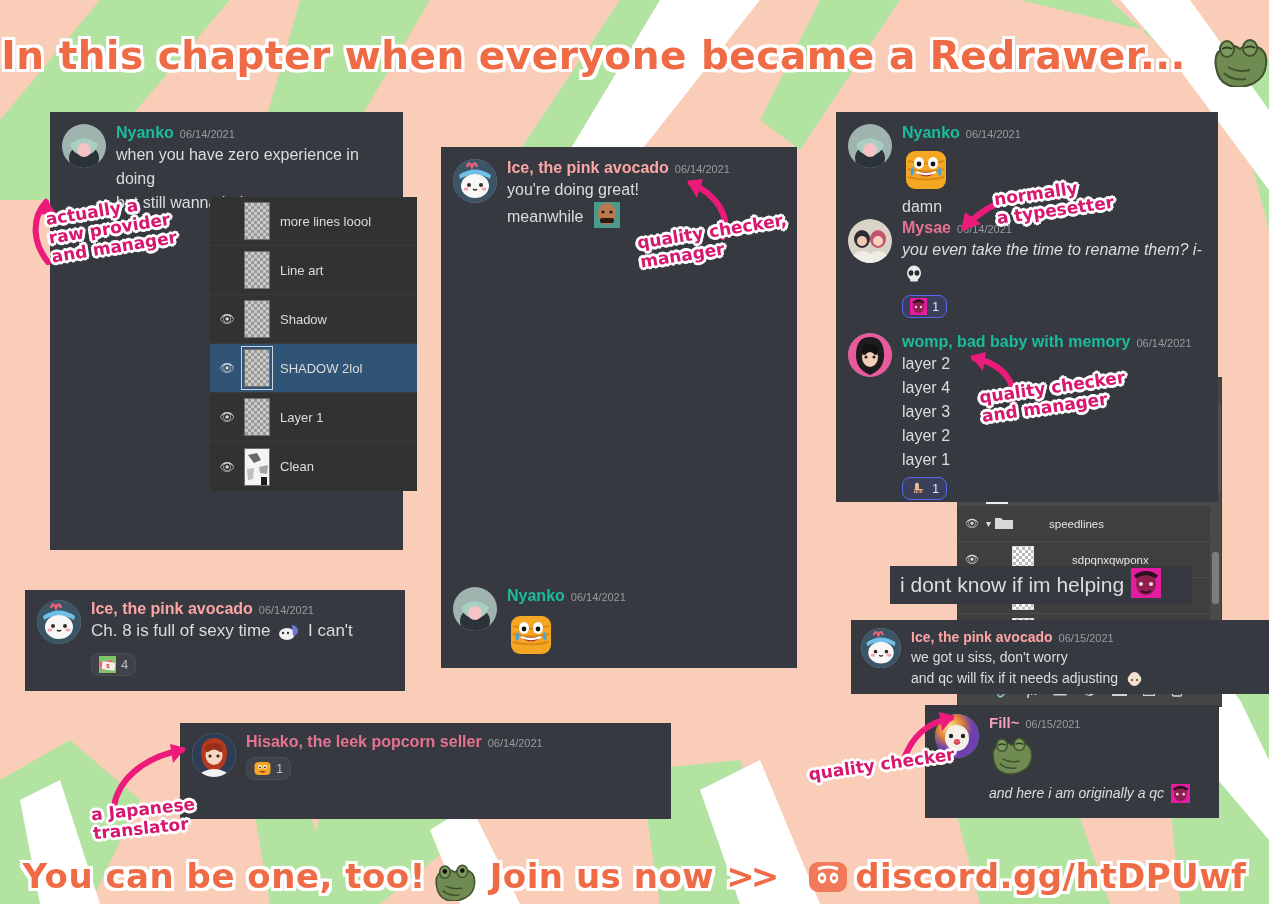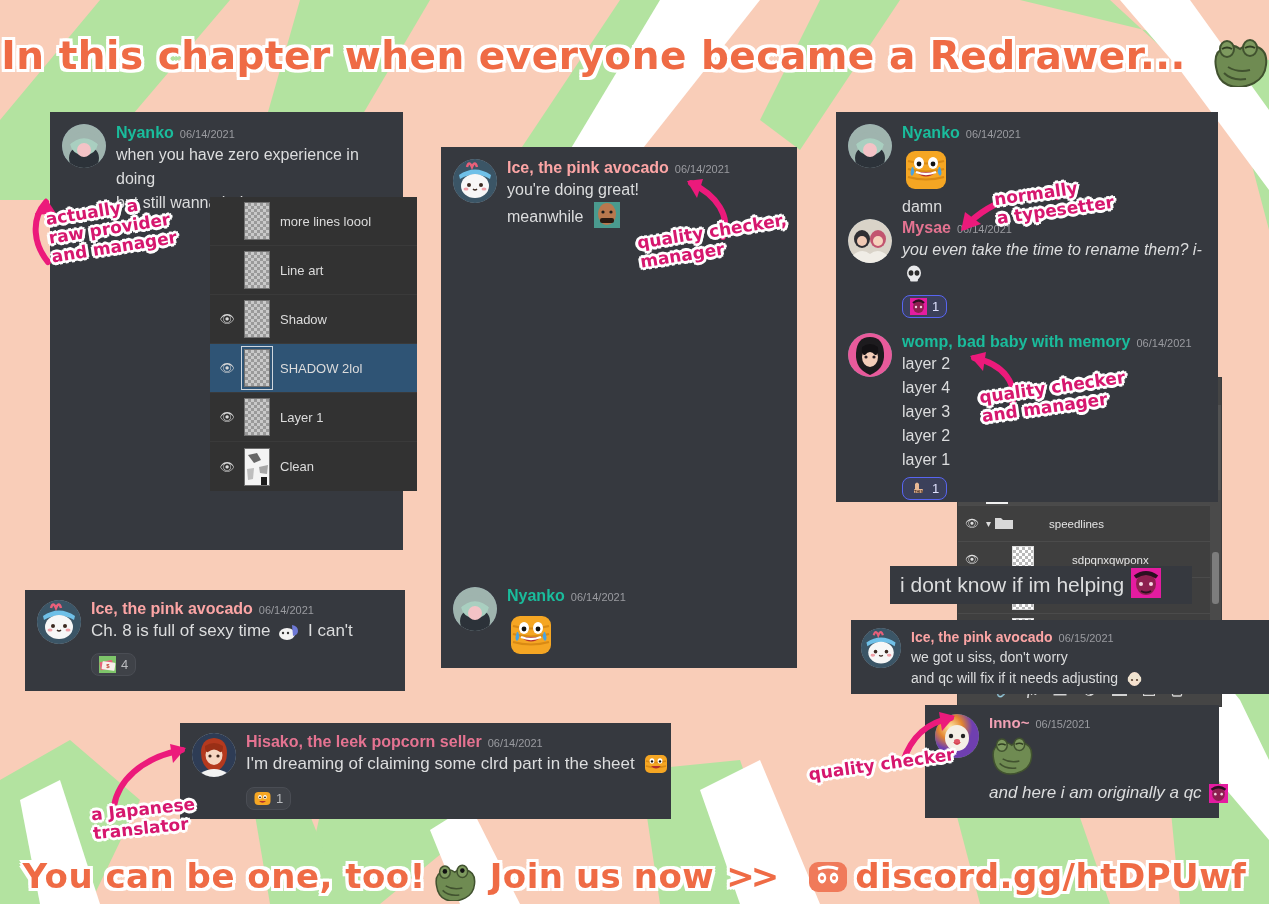--- a/index.html
+++ b/index.html
@@ -697,34 +697,20 @@
             <path d="M13 13 q9-6 18 0 q0 7-3 6 q-6-5-12 0 q-3 1-3-6z" fill="#992f16"></path>
             <circle cx="18" cy="23" r="1.6" fill="#3a2218"></circle>
             <circle cx="26" cy="23" r="1.6" fill="#3a2218"></circle>
             <path d="M9 40 q13-8 26 0 l0 4 l-26 0z" fill="#f3f3f3"></path>
           </svg>
       </div>
       <div class="dc-body">
         <div class="dc-head">
           <span class="dc-user c-rose">Hisako, the leek popcorn seller</span><span class="dc-time">06/14/2021</span>
         </div>
-        <div class="dc-line nowrap" style="font-size:17px">
-          <span>I'm dreaming of claiming some clrd part in the sheet</span>
-          <span style="display:inline-block;vertical-align:-6px;margin-left:4px">
-            <svg width="24" height="22" viewBox="0 0 24 22">
-                <rect x="1" y="2" width="22" height="18" rx="5" fill="#f5a623"></rect>
-                <path d="M2 8 q10 3 20 0 M2 13 q10 3 20 0" stroke="#d98a14" stroke-width="1.4" fill="none"></path>
-                <ellipse cx="8" cy="8" rx="2.4" ry="2.8" fill="#fff"></ellipse>
-                <ellipse cx="16" cy="8" rx="2.4" ry="2.8" fill="#fff"></ellipse>
-                <circle cx="8" cy="8.4" r="1.2" fill="#111"></circle>
-                <circle cx="16" cy="8.4" r="1.2" fill="#111"></circle>
-                <path d="M7 13 q5 5 10 0z" fill="#b32e2e"></path>
-              </svg>
-          </span>
-        </div>
         <div class="reaction">
           <span class="rx-img">
             <svg width="17" height="17" viewBox="0 0 17 17">
                 <rect x="0.5" y="2" width="16" height="13" rx="4" fill="#f5a623"></rect>
                 <ellipse cx="6" cy="7" rx="1.8" ry="2" fill="#fff"></ellipse>
                 <ellipse cx="11" cy="7" rx="1.8" ry="2" fill="#fff"></ellipse>
                 <circle cx="6" cy="7.3" r="0.9" fill="#111"></circle>
                 <circle cx="11" cy="7.3" r="0.9" fill="#111"></circle>
                 <path d="M5 11 q3.5 3.5 7 0z" fill="#b32e2e"></path>
               </svg>
@@ -798,33 +784,33 @@
             <circle cx="22" cy="22" r="22" fill="url(#g1)"></circle>
             <ellipse cx="22" cy="24" rx="12" ry="13" fill="#f4efe6"></ellipse>
             <circle cx="16" cy="22" r="2.2" fill="#222"></circle>
             <circle cx="28" cy="22" r="2.2" fill="#222"></circle>
             <path d="M19 28 q3 4 6 0" stroke="#d3434f" stroke-width="2" fill="none"></path>
             <ellipse cx="22" cy="27" rx="3" ry="2" fill="#e05566"></ellipse>
           </svg>
       </div>
       <div class="dc-body">
         <div class="dc-head">
-          <span class="dc-user c-lightrose" style="font-size:15px">Inno~</span><span class="dc-time">06/15/2021</span>
+          <span class="dc-user c-lightrose" style="font-size:15px">Fill~</span><span class="dc-time">06/15/2021</span>
         </div>
         <div style="margin:2px 0">
           <svg width="44" height="40" viewBox="0 0 58 50">
               <path d="M6 30 q-3-16 10-20 q8-3 14 2 q5-5 14-3 q14 3 12 19 q-1 12-12 18 q-14 7-26 2 Q8 44 6 30z" fill="#6f8b52" stroke="#41522f" stroke-width="2"></path>
               <ellipse cx="17" cy="12" rx="7" ry="8" fill="#7e9a5f" stroke="#41522f" stroke-width="2"></ellipse>
               <ellipse cx="40" cy="11" rx="7" ry="8" fill="#7e9a5f" stroke="#41522f" stroke-width="2"></ellipse>
               <path d="M12 12 q5-3 10 0" stroke="#2f3d21" stroke-width="2" fill="none"></path>
               <path d="M35 11 q5-3 10 0" stroke="#2f3d21" stroke-width="2" fill="none"></path>
               <path d="M18 30 q10 6 22 3 M14 36 q8 8 22 6" stroke="#41522f" stroke-width="2" fill="none"></path>
             </svg>
         </div>
-        <div class="dc-line ital nowrap" style="font-size:17px">
+        <div class="dc-line ital nowrap" style="font-size:14px">
           <span>and here i am originally a qc</span>
           <span style="display:inline-block;vertical-align:-5px;margin-left:3px">
             <svg width="19" height="19" viewBox="0 0 30 30">
                 <rect width="30" height="30" fill="#e41ca0"></rect>
                 <ellipse cx="15" cy="16" rx="10" ry="11" fill="#8e2050"></ellipse>
                 <path d="M4 9 q11-8 22 0" stroke="#2b1020" stroke-width="4" fill="none"></path>
                 <circle cx="10" cy="16" r="2" fill="#f5d7e3"></circle>
                 <circle cx="20" cy="16" r="2" fill="#f5d7e3"></circle>
               </svg>
           </span>

